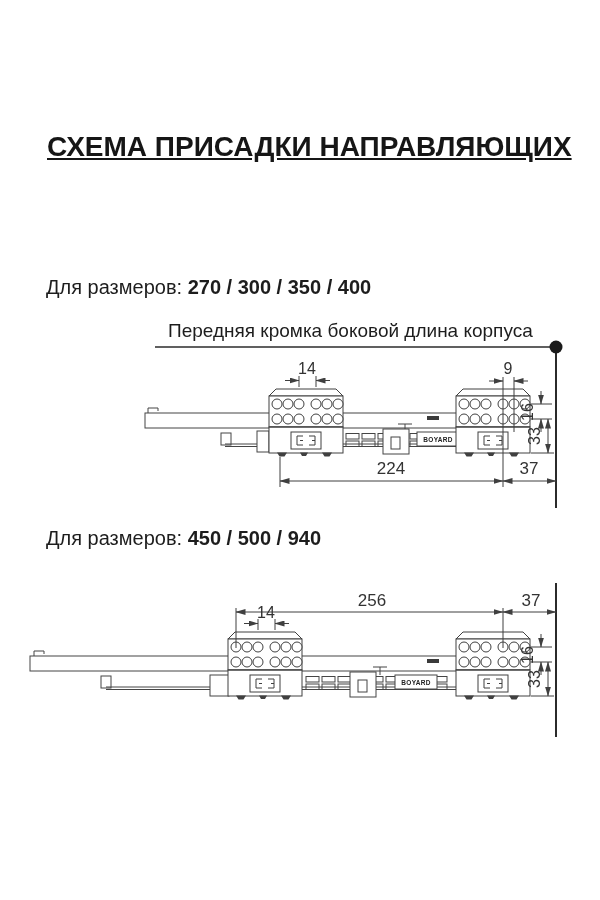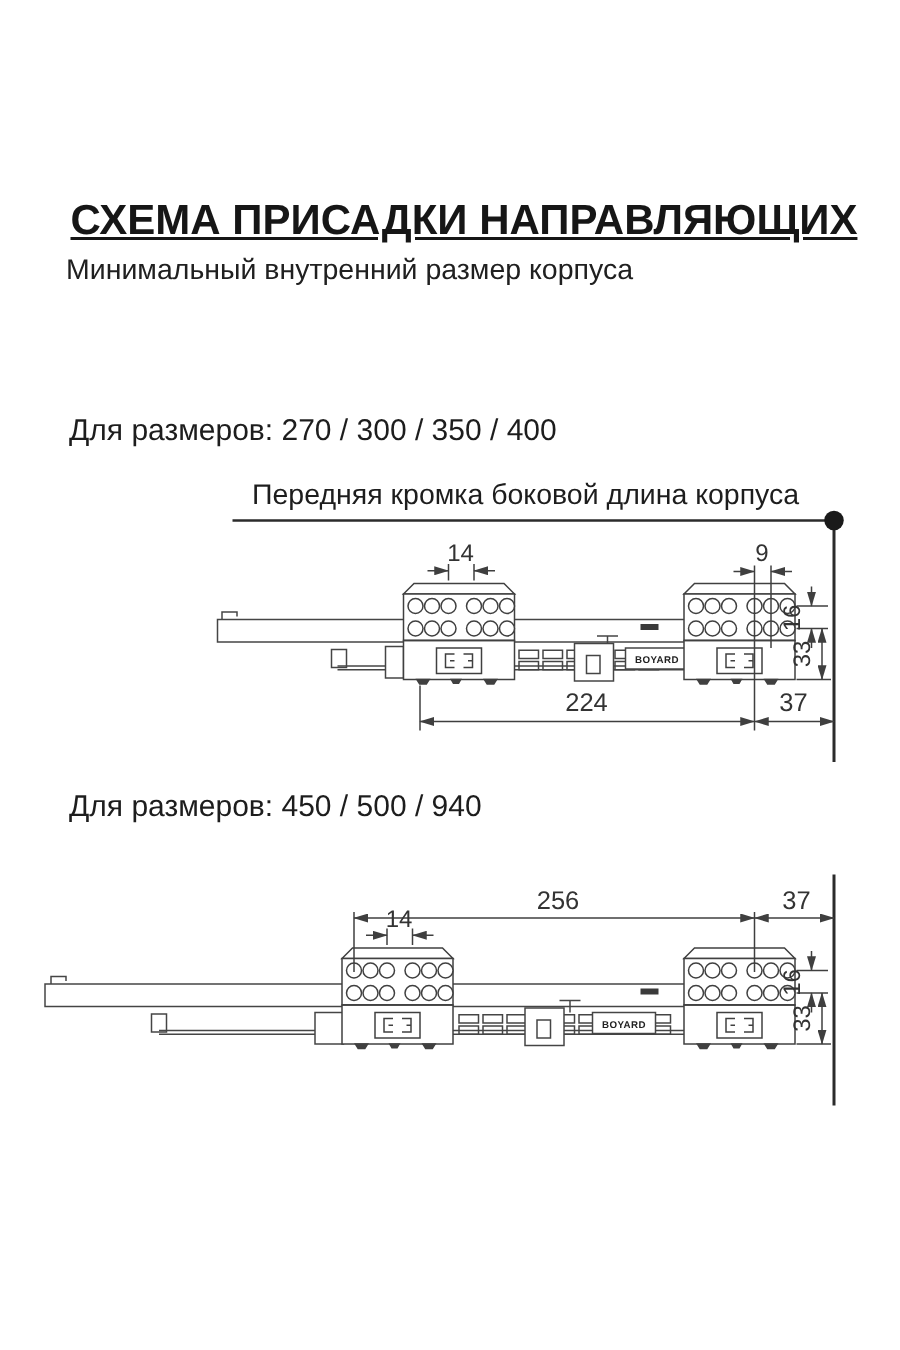--- a/index.html
+++ b/index.html
@@ -8,36 +8,35 @@
     font-family:"Liberation Sans","DejaVu Sans",sans-serif;color:#1c1c1c;
     overflow:hidden;
   }
   .abs{position:absolute;}
   .title{
     left:47px;top:131px;font-size:28px;font-weight:bold;color:#161616;
     letter-spacing:0px;white-space:nowrap;text-decoration:underline;
   }
   .para{left:44px;top:170px;font-size:19px;line-height:22px;color:#202020;}
   .sizes-line{font-size:20px;white-space:nowrap;color:#1d1d1d;}
-  .sizes-line b{font-weight:normal;}
+  .sizes-line b{font-weight:bold;}
   .s1{left:46px;top:276px;}
   .s2{left:46px;top:527px;}
   .edge-label{left:168px;top:320px;font-size:19px;color:#1d1d1d;white-space:nowrap;}
   svg{position:absolute;left:0;}
   svg text{font-family:"Liberation Sans","DejaVu Sans",sans-serif;fill:#333333;}
   .dimtxt{font-size:16px;}
   .dimtxt-big{font-size:17px;}
   .brandtxt{font-size:6.5px;font-weight:bold;letter-spacing:0.3px;fill:#222;}
 </style>
 </head>
 <body>
 
 <div class="abs title">СХЕМА ПРИСАДКИ НАПРАВЛЯЮЩИХ</div>
 <div class="abs para">
-  <div>Минимальный внутренний размер корпуса</div>
 </div>
 
 <div class="abs sizes-line s1"><span>Для размеров:</span>&nbsp;<b>270 / 300 / 350 / 400</b></div>
 
 <div class="abs edge-label">Передняя кромка боковой длина корпуса</div>
 
 <div class="abs sizes-line s2"><span>Для размеров:</span>&nbsp;<b>450 / 500 / 940</b></div>
 
 <svg style="top:340px" width="600" height="185" viewBox="0 340 600 185">
   <defs>

